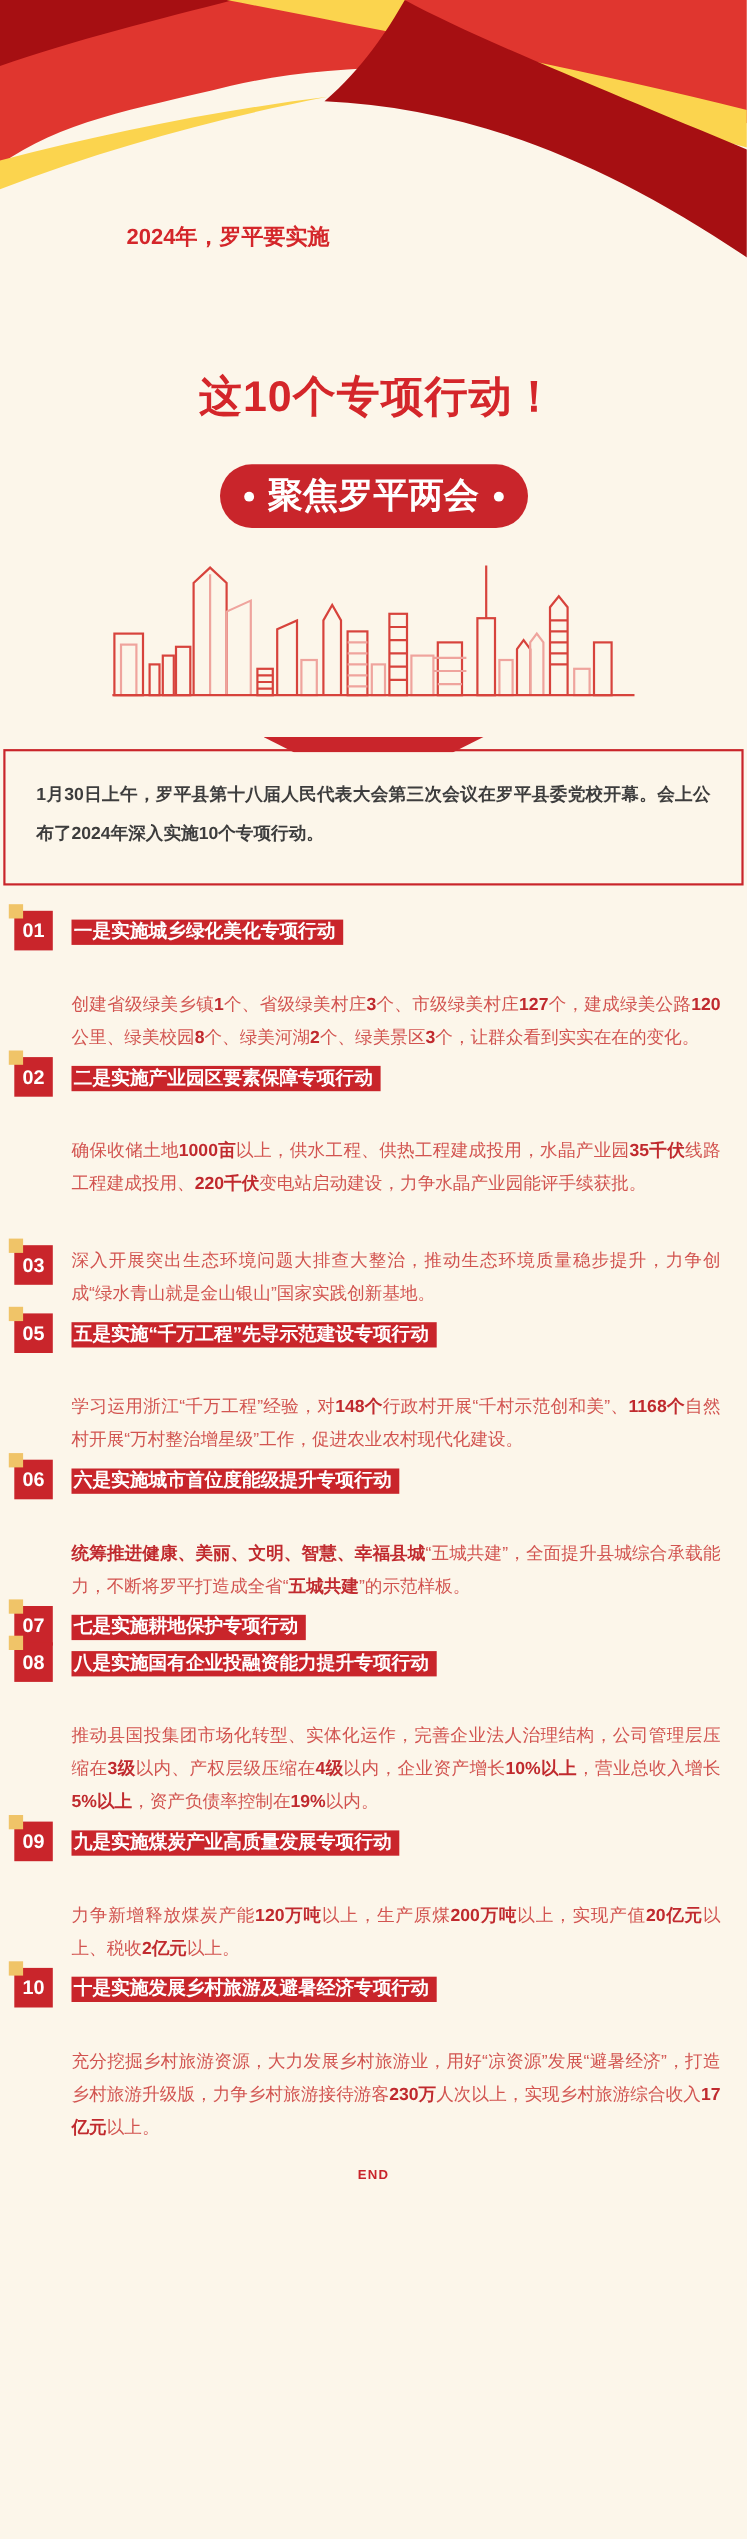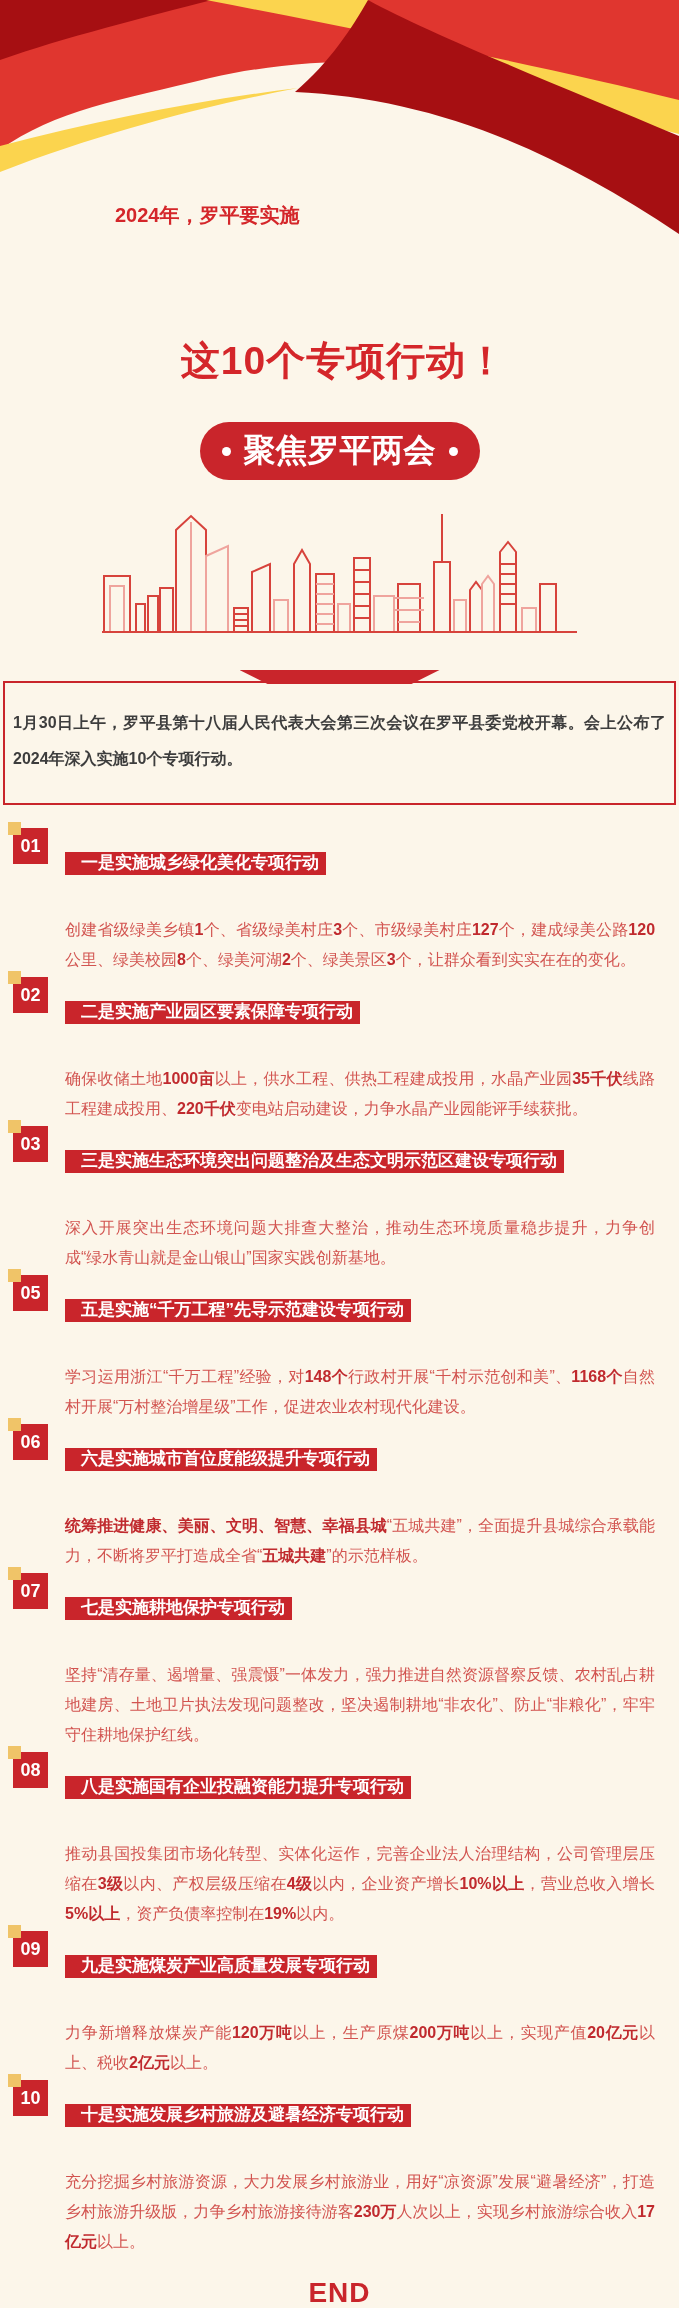--- a/index.html
+++ b/index.html
@@ -21,38 +21,38 @@
   .main-title{position:absolute;top:334px;left:4px;width:100%;text-align:center;
     font-size:39px;font-weight:bold;color:var(--title_red);letter-spacing:1px}
   .pill{position:absolute;top:422px;left:50%;transform:translateX(-50%);
     height:58px;background:var(--accent);border-radius:29px;
     display:flex;align-items:center;gap:13px;padding:0 22px;
     color:#fff;font-size:32px;font-weight:bold;white-space:nowrap}
   .pill .dot{width:9px;height:9px;border-radius:50%;background:#fff;display:inline-block}
   .skyline{position:absolute;left:102px;top:512px}
   
   .intro-box{position:relative;margin:21px 3px 0;border:2px solid var(--accent);
-    padding:22px 8px 26px;background:transparent}
+    padding:22px 28px 26px;background:transparent}
   .intro-ribbon{position:absolute;top:-13px;left:50%;transform:translateX(-50%);
     width:200px;height:14px;background:var(--accent);
     clip-path:polygon(0 0,100% 0,86% 100%,14% 100%)}
   .intro-text{font-size:16px;line-height:36px;font-weight:bold;color:var(--ink);text-align:justify}
   
   .sec{position:relative;margin:2px 24px 0 65px}
   .sec:first-child{margin-top:23px}
   .sec-num{position:absolute;left:-52px;top:0;width:35px;height:36px;background:var(--accent);
     color:#fff;font-size:18px;font-weight:bold;display:flex;align-items:center;justify-content:center;z-index:1}
   .sec-num::before{content:"";position:absolute;left:-5px;top:-6px;width:13px;height:13px;
     background:var(--gold);z-index:-1}
-  .sec-title{display:inline-block;margin-top:24px;background:var(--accent);color:#fff;
-    font-size:17px;font-weight:bold;line-height:18px;padding:2px 7px 3px 16px;white-space:nowrap}
+  .sec-title{display:inline-block;margin-top:8px;background:var(--accent);color:#fff;
+    font-size:17px;font-weight:bold;line-height:18px;padding:2px 7px 3px 2px;white-space:nowrap}
   .sec-body{margin-top:40px;font-size:16px;line-height:30px;color:var(--body_red);text-align:justify}
   .sec-body b{color:var(--bold_red);font-weight:bold}
   
-  .end{margin-top:20px;text-align:center;font-size:28px;font-weight:bold;
+  .end{margin-top:20px;text-align:center;font-size:12px;font-weight:bold;
     color:var(--accent);letter-spacing:1px}
 </style>
 </head>
 <body>
 
 <div class="hero">
   <svg class="hero-svg" width="679" height="240" viewBox="0 0 679 240">
     <path d="M0,0 H679 V112 C520,58 340,48 210,78 C120,100 55,110 0,150 Z" fill="#E0362F"></path>
     <path d="M0,0 L212,0 C150,16 62,38 0,60 Z" fill="#A60F12"></path>
     <path d="M206,0 C370,32 545,66 679,100 L679,134 C500,88 402,38 368,0 Z" fill="#FBD44E"></path>
@@ -105,22 +105,22 @@
 </div>
 
 <div class="intro-box">
   <div class="intro-ribbon"></div>
   <p class="intro-text">1月30日上午，罗平县第十八届人民代表大会第三次会议在罗平县委党校开幕。会上公布了2024年深入实施10个专项行动。</p>
 </div>
 
 <div id="sections">
     <section class="sec"><div class="sec-num">01</div><div class="sec-title">一是实施城乡绿化美化专项行动</div><p class="sec-body"><span>创建省级绿美乡镇</span><b>1</b><span>个、省级绿美村庄</span><b>3</b><span>个、市级绿美村庄</span><b>127</b><span>个，建成绿美公路</span><b>120</b><span>公里、绿美校园</span><b>8</b><span>个、绿美河湖</span><b>2</b><span>个、绿美景区</span><b>3</b><span>个，让群众看到实实在在的变化。</span></p></section>
     <section class="sec"><div class="sec-num">02</div><div class="sec-title">二是实施产业园区要素保障专项行动</div><p class="sec-body"><span>确保收储土地</span><b>1000亩</b><span>以上，供水工程、供热工程建成投用，水晶产业园</span><b>35千伏</b><span>线路工程建成投用、</span><b>220千伏</b><span>变电站启动建设，力争水晶产业园能评手续获批。</span></p></section>
-    <section class="sec"><div class="sec-num">03</div><div class="sec-title">三是实施生态环境突出问题整治及生态文明示范区建设专项行动</div><p class="sec-body"><span>深入开展突出生态环境问题大排查大整治，推动生态环境质量稳步提升，力争创成“绿水青山就是金山银山”国家实践创新基地。</span></p></section>
+    <section class="sec"><div class="sec-num">03</div><p class="sec-body"><span>深入开展突出生态环境问题大排查大整治，推动生态环境质量稳步提升，力争创成“绿水青山就是金山银山”国家实践创新基地。</span></p></section>
     <section class="sec"><div class="sec-num">05</div><div class="sec-title">五是实施“千万工程”先导示范建设专项行动</div><p class="sec-body"><span>学习运用浙江“千万工程”经验，对</span><b>148个</b><span>行政村开展“千村示范创和美”、</span><b>1168个</b><span>自然村开展“万村整治增星级”工作，促进农业农村现代化建设。</span></p></section>
     <section class="sec"><div class="sec-num">06</div><div class="sec-title">六是实施城市首位度能级提升专项行动</div><p class="sec-body"><b>统筹推进健康、美丽、文明、智慧、幸福县城</b><span>“五城共建”，全面提升县城综合承载能力，不断将罗平打造成全省“</span><b>五城共建</b><span>”的示范样板。</span></p></section>
-    <section class="sec"><div class="sec-num">07</div><div class="sec-title">七是实施耕地保护专项行动</div><p class="sec-body"><span>坚持“清存量、遏增量、强震慑”一体发力，强力推进自然资源督察反馈、农村乱占耕地建房、土地卫片执法发现问题整改，坚决遏制耕地“非农化”、防止“非粮化”，牢牢守住耕地保护红线。</span></p></section>
+    <section class="sec"><div class="sec-num">07</div><div class="sec-title">七是实施耕地保护专项行动</div></section>
     <section class="sec"><div class="sec-num">08</div><div class="sec-title">八是实施国有企业投融资能力提升专项行动</div><p class="sec-body"><span>推动县国投集团市场化转型、实体化运作，完善企业法人治理结构，公司管理层压缩在</span><b>3级</b><span>以内、产权层级压缩在</span><b>4级</b><span>以内，企业资产增长</span><b>10%以上</b><span>，营业总收入增长</span><b>5%以上</b><span>，资产负债率控制在</span><b>19%</b><span>以内。</span></p></section>
     <section class="sec"><div class="sec-num">09</div><div class="sec-title">九是实施煤炭产业高质量发展专项行动</div><p class="sec-body"><span>力争新增释放煤炭产能</span><b>120万吨</b><span>以上，生产原煤</span><b>200万吨</b><span>以上，实现产值</span><b>20亿元</b><span>以上、税收</span><b>2亿元</b><span>以上。</span></p></section>
     <section class="sec"><div class="sec-num">10</div><div class="sec-title">十是实施发展乡村旅游及避暑经济专项行动</div><p class="sec-body"><span>充分挖掘乡村旅游资源，大力发展乡村旅游业，用好“凉资源”发展“避暑经济”，打造乡村旅游升级版，力争乡村旅游接待游客</span><b>230万</b><span>人次以上，实现乡村旅游综合收入</span><b>17亿元</b><span>以上。</span></p></section>
   </div>
 
 <div class="end">END</div>
 
 </body></html>

